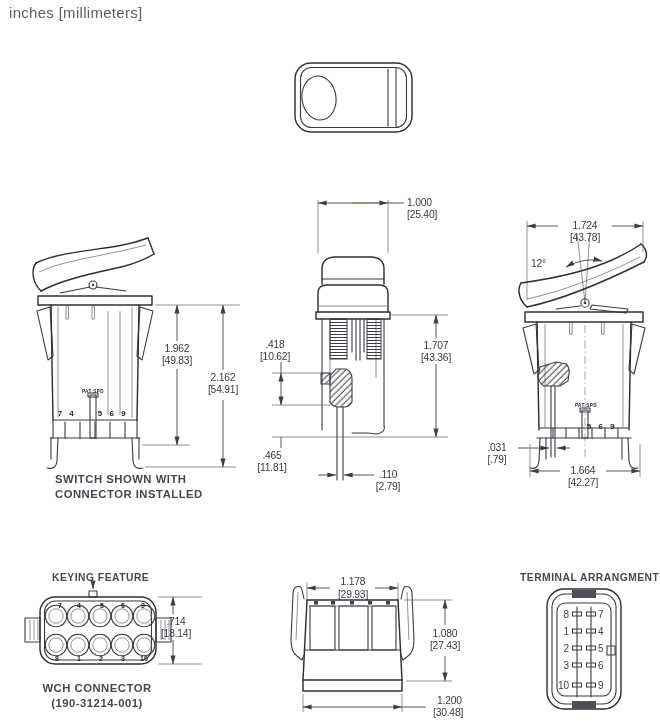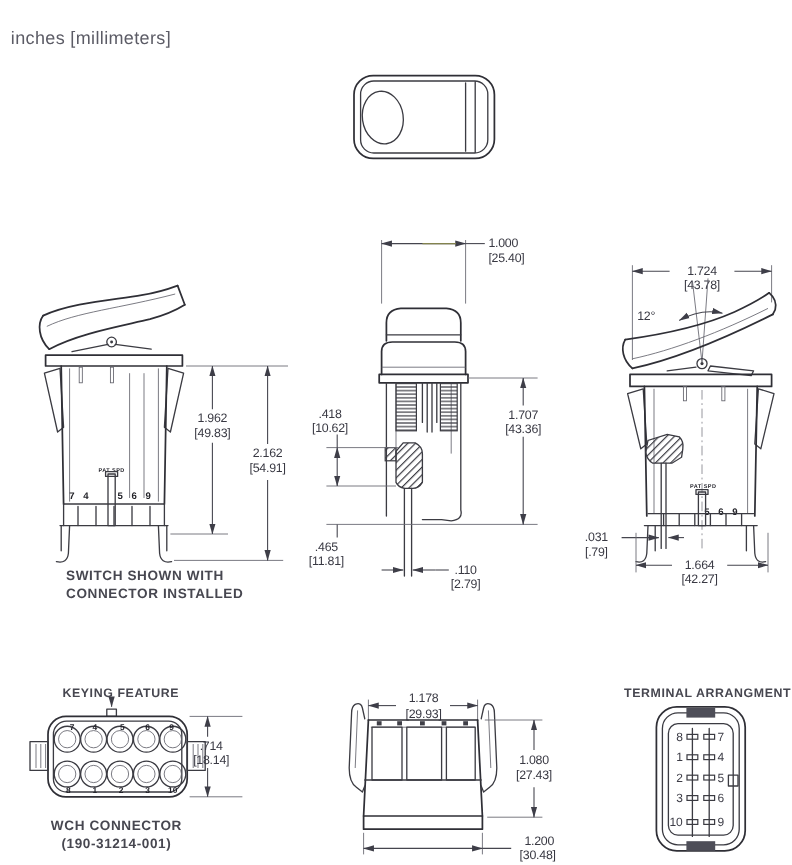--- a/index.html
+++ b/index.html
@@ -1,18 +1,18 @@
 <!DOCTYPE html>
 <html><head>
 <meta charset="utf-8">
 <style>
   html,body{margin:0;padding:0;background:#ffffff;}
   .canvas{position:relative;width:660px;height:721px;background:#ffffff;overflow:hidden;
           font-family:"Liberation Sans",sans-serif;}
-  .pagetitle{position:absolute;left:9px;top:24px;font-size:15px;color:#5c5c66;letter-spacing:.3px;}
+  .pagetitle{position:absolute;left:9px;top:4px;font-size:15px;color:#5c5c66;letter-spacing:.3px;}
   svg text{font-family:"Liberation Sans",sans-serif;}
   .s  {fill:none;stroke:#3b3b42;stroke-width:1.1;stroke-linecap:round;stroke-linejoin:round;}
   .s2 {fill:none;stroke:#2f2f36;stroke-width:1.45;stroke-linecap:round;stroke-linejoin:round;}
   .lt {fill:none;stroke:#62626b;stroke-width:.7;}
   .xln{fill:none;stroke:#6b6b74;stroke-width:.75;}
   .dln{fill:none;stroke:#45454e;stroke-width:.9;}
   .cl {fill:none;stroke:#8a8a92;stroke-width:.75;stroke-dasharray:8 3 1.5 3;}
   .dt {font-size:10.3px;fill:#393943;letter-spacing:-.2px;}
   .sm {font-size:8px;font-weight:bold;fill:#232329;letter-spacing:2.5px;}
   .mk {font-size:4.6px;font-weight:bold;fill:#1e1e26;letter-spacing:.4px;}

